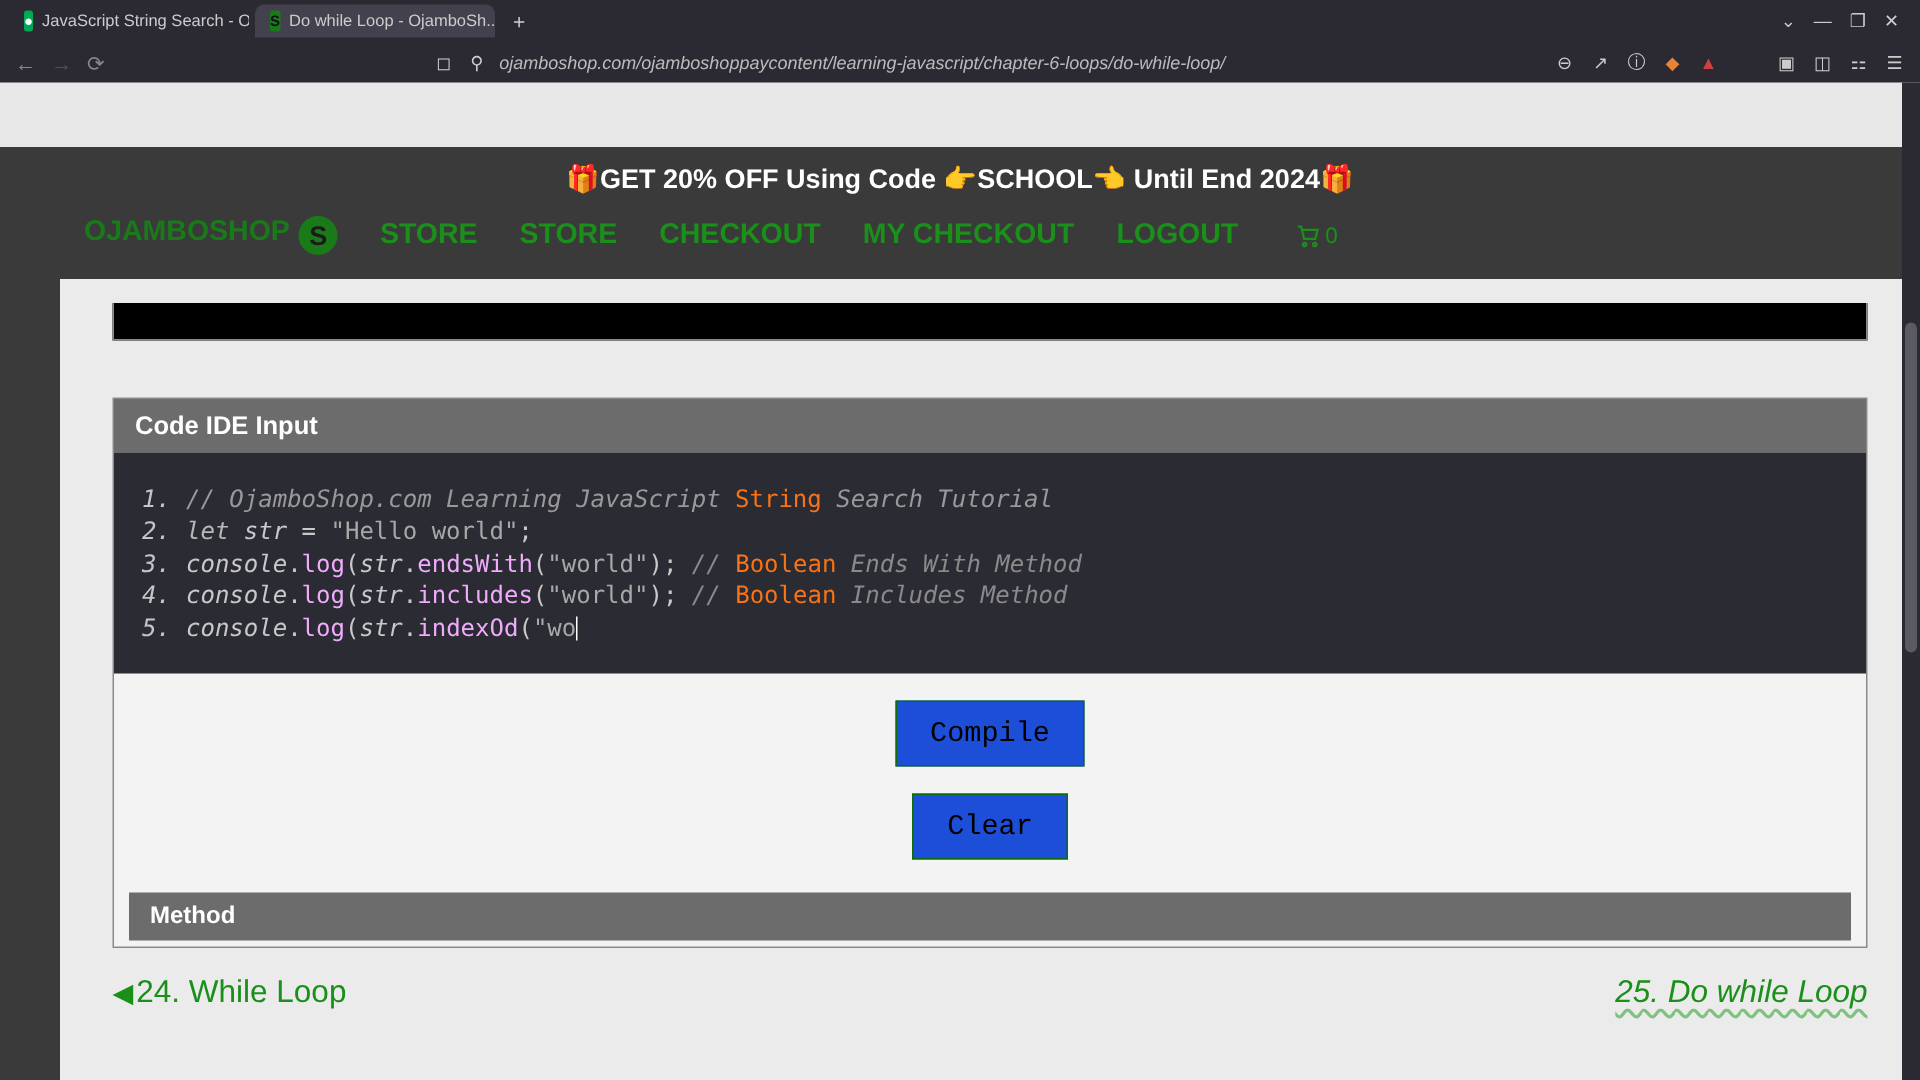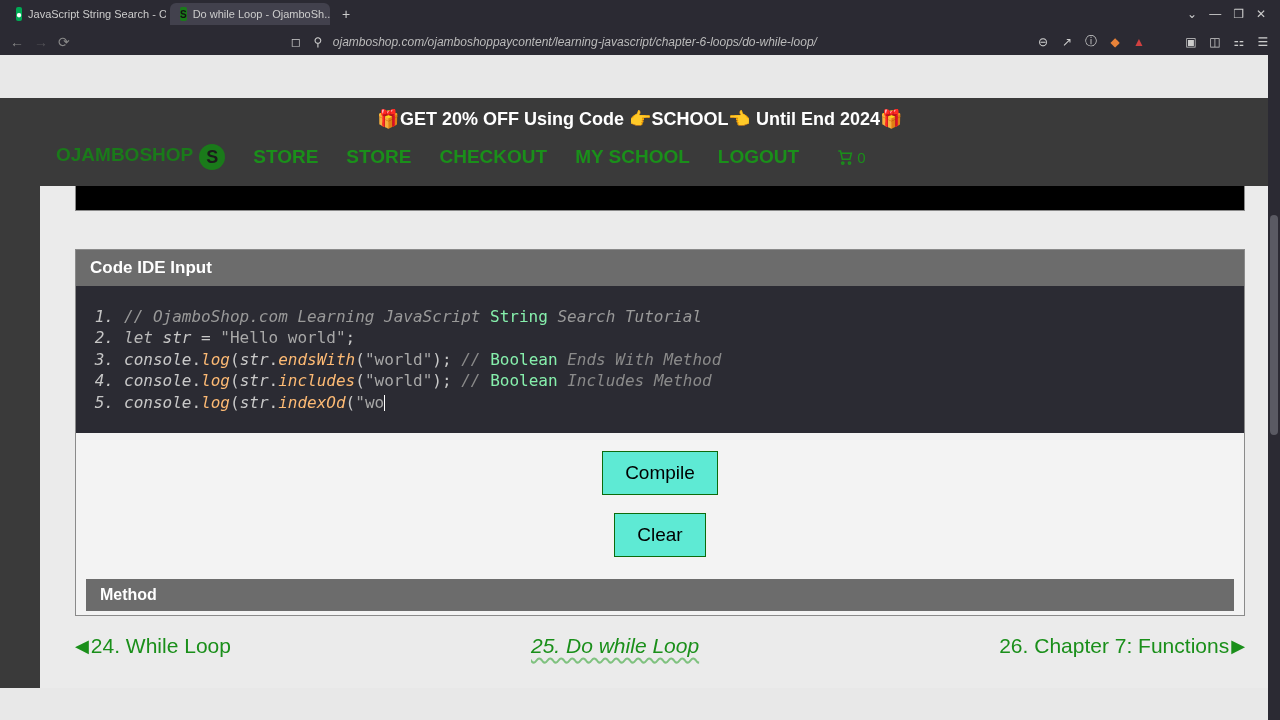--- a/index.html
+++ b/index.html
@@ -28,42 +28,42 @@
 .page { background: #3a3a3a; }
 
 .promo { background: #3a3a3a; text-align: center; padding: 10px 0 6px; color: #fff; font-weight: 700; font-size: 18px; margin-top: 43px; }
 
 .nav { background: #3a3a3a; display: flex; align-items: center; gap: 28px; padding: 8px 56px 16px; font-weight: 800; font-size: 19px; }
 .brand { color: #1a7a1a; display: flex; gap: 6px; }
 .brand-logo { width: 26px; height: 26px; border-radius: 50%; background: #1a7a1a; color: #1b1b1b; display: inline-flex; align-items: center; justify-content: center; font-size: 18px; font-weight: 900; }
 .nav a { color: #1a8f1a; text-decoration: none; }
 .cart-ico { margin-left: 8px; color: #1a8f1a; display:inline-flex; align-items:center; gap:2px; font-size:15px; font-weight:400; }
 
-.content { background: #ebebeb; padding: 0; position: relative; margin-left: 40px; }
+.content { background: #ebebeb; padding: 16px; position: relative; margin-left: 40px; }
 .inner { width: 1170px; margin: 0 auto; padding: 0 0 20px; }
 .black-strip { background: #000; height: 25px; width: 100%; margin-bottom: 38px; border: 1px solid #8a8a8a; border-top:none; }
 
 .panel { border: 1px solid #8a8a8a; background: #f3f3f3; }
 .panel-head { background: #6c6c6c; color: #fff; font-weight: 700; font-size: 17px; padding: 8px 14px; }
 
 .code-area { background: #2b2b33; padding: 20px 12px; font-family: "Consolas","Monaco",monospace; font-size: 16px; line-height: 1.34; }
 .code-line { display: flex; }
 .ln { color: #c5c5c5; width: 26px; text-align: right; margin-right: 10px; font-style: italic; }
 .tok-comment { color: #999; font-style: italic; }
 .tok-comment2 { color: #8a8a8a; font-style: italic; }
 .tok-kw { color: #b8b8b8; font-style: italic; }
 .tok-id { color: #c8c8c8; font-style: italic; }
-.tok-func { color: #fdba74; font-style: italic; }
+.tok-func { color: #f0abfc; }
 .tok-str { color: #a8a8a8; }
 .tok-punc { color: #c8c8c8; }
-.tok-plain { color: #86efac; }
+.tok-plain { color: #f97316; }
 .cursor-line { display:inline-block; width:1px; height:16px; background:#fff; vertical-align:middle; }
 
 .btns { text-align: center; padding: 18px 0; }
-.btn { display: block; margin: 0 auto 18px; background: #5eead4; color: #000; border: 1px solid #0c6b0c; font-size: 19px; font-family: Liberation Sans, sans-serif; padding: 10px 22px; cursor: pointer; }
+.btn { display: block; margin: 0 auto 18px; background: #1d4ed8; color: #000; border: 1px solid #0c6b0c; font-size: 19px; font-family: Liberation Mono, monospace; padding: 10px 22px; cursor: pointer; }
 .btn:last-child { margin-bottom: 4px; }
 
 .output-head { background: #6c6c6c; color: #fff; font-weight: 700; font-size: 16px; padding: 7px 14px; margin: 0 10px; }
 .output-body { height: 4px; }
 
 .pager { display: flex; justify-content: space-between; align-items: center; padding: 18px 0 10px; font-size: 21px; color: #1a8f1a; }
 .pager a { color: #1a8f1a; text-decoration: none; display:flex; align-items:center; gap:2px; }
 .pager .cur { font-style: italic; text-decoration: underline wavy #7fc27f; text-underline-offset: 4px; }
 .tri { font-size: 18px; }
 
@@ -124,21 +124,21 @@
     <span>🎁GET 20% OFF Using Code </span><span>👉SCHOOL👈</span><span> Until End 2024🎁</span>
   </div>
   <div class="nav">
     <span class="brand">
       <span>OJAMBOSHOP</span>
       <span class="brand-logo">S</span>
     </span>
     <a href="#">STORE</a>
     <a href="#">STORE</a>
     <a href="#">CHECKOUT</a>
-    <a href="#">MY SCHOOL</a>
+    <a href="#">MY CHECKOUT</a>
     <a href="#">LOGOUT</a>
     <span class="cart-ico">
       <svg width="20" height="18" viewBox="0 0 24 24" fill="none" stroke="#1a8f1a" stroke-width="2">
           <circle cx="9" cy="20" r="1.5"></circle>
           <circle cx="18" cy="20" r="1.5"></circle>
           <path d="M3 4h3l2.5 11h10l2-8H7"></path>
         </svg>
       <span>0</span>
     </span>
   </div>
@@ -178,24 +178,20 @@
         <div class="output-head">Method</div>
         <div class="output-body"></div>
       </div>
 
       <div class="pager">
         <a href="#">
             <span class="tri">◀</span>
             <span>24. While Loop</span>
           </a>
         <a href="#" class="cur">25. Do while Loop</a>
-        <a href="#">
-            <span>26. Chapter 7: Functions</span>
-            <span class="tri">▶</span>
-          </a>
       </div>
     </div>
   </div>
 </div>
 
 <div class="scroll">
   <div class="scroll-thumb"></div>
 </div>
 
 </body></html>

